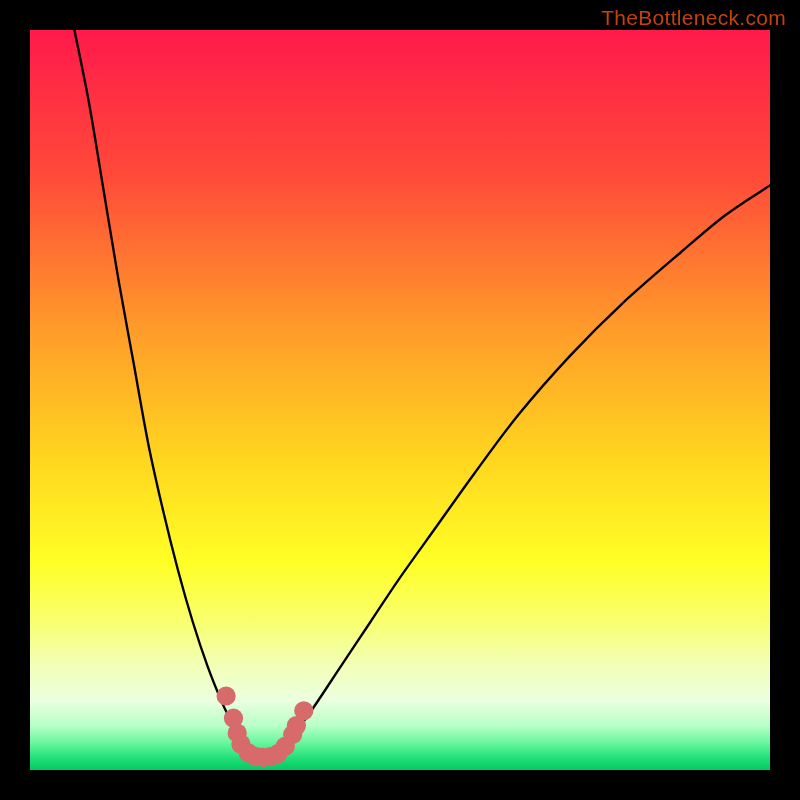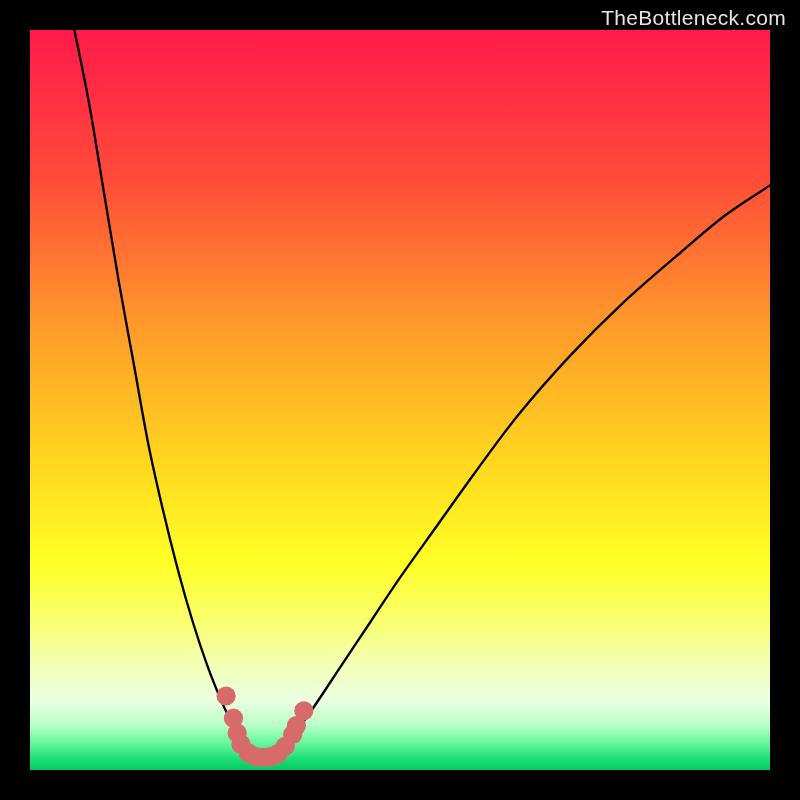--- a/index.html
+++ b/index.html
@@ -31,21 +31,21 @@
     position: absolute;
     left: 0;
     top: 0;
     width: 100%;
     height: 100%;
   }
   .watermark {
     position: absolute;
     top: 6px;
     right: 14px;
-    color: #e5e5e5;
+    color: #c2410c;
     font-size: 21px;
     font-weight: 500;
     letter-spacing: 0.3px;
   }
   svg.curves {
     position: absolute;
     left: 0;
     top: 0;
     width: 100%;
     height: 100%;

